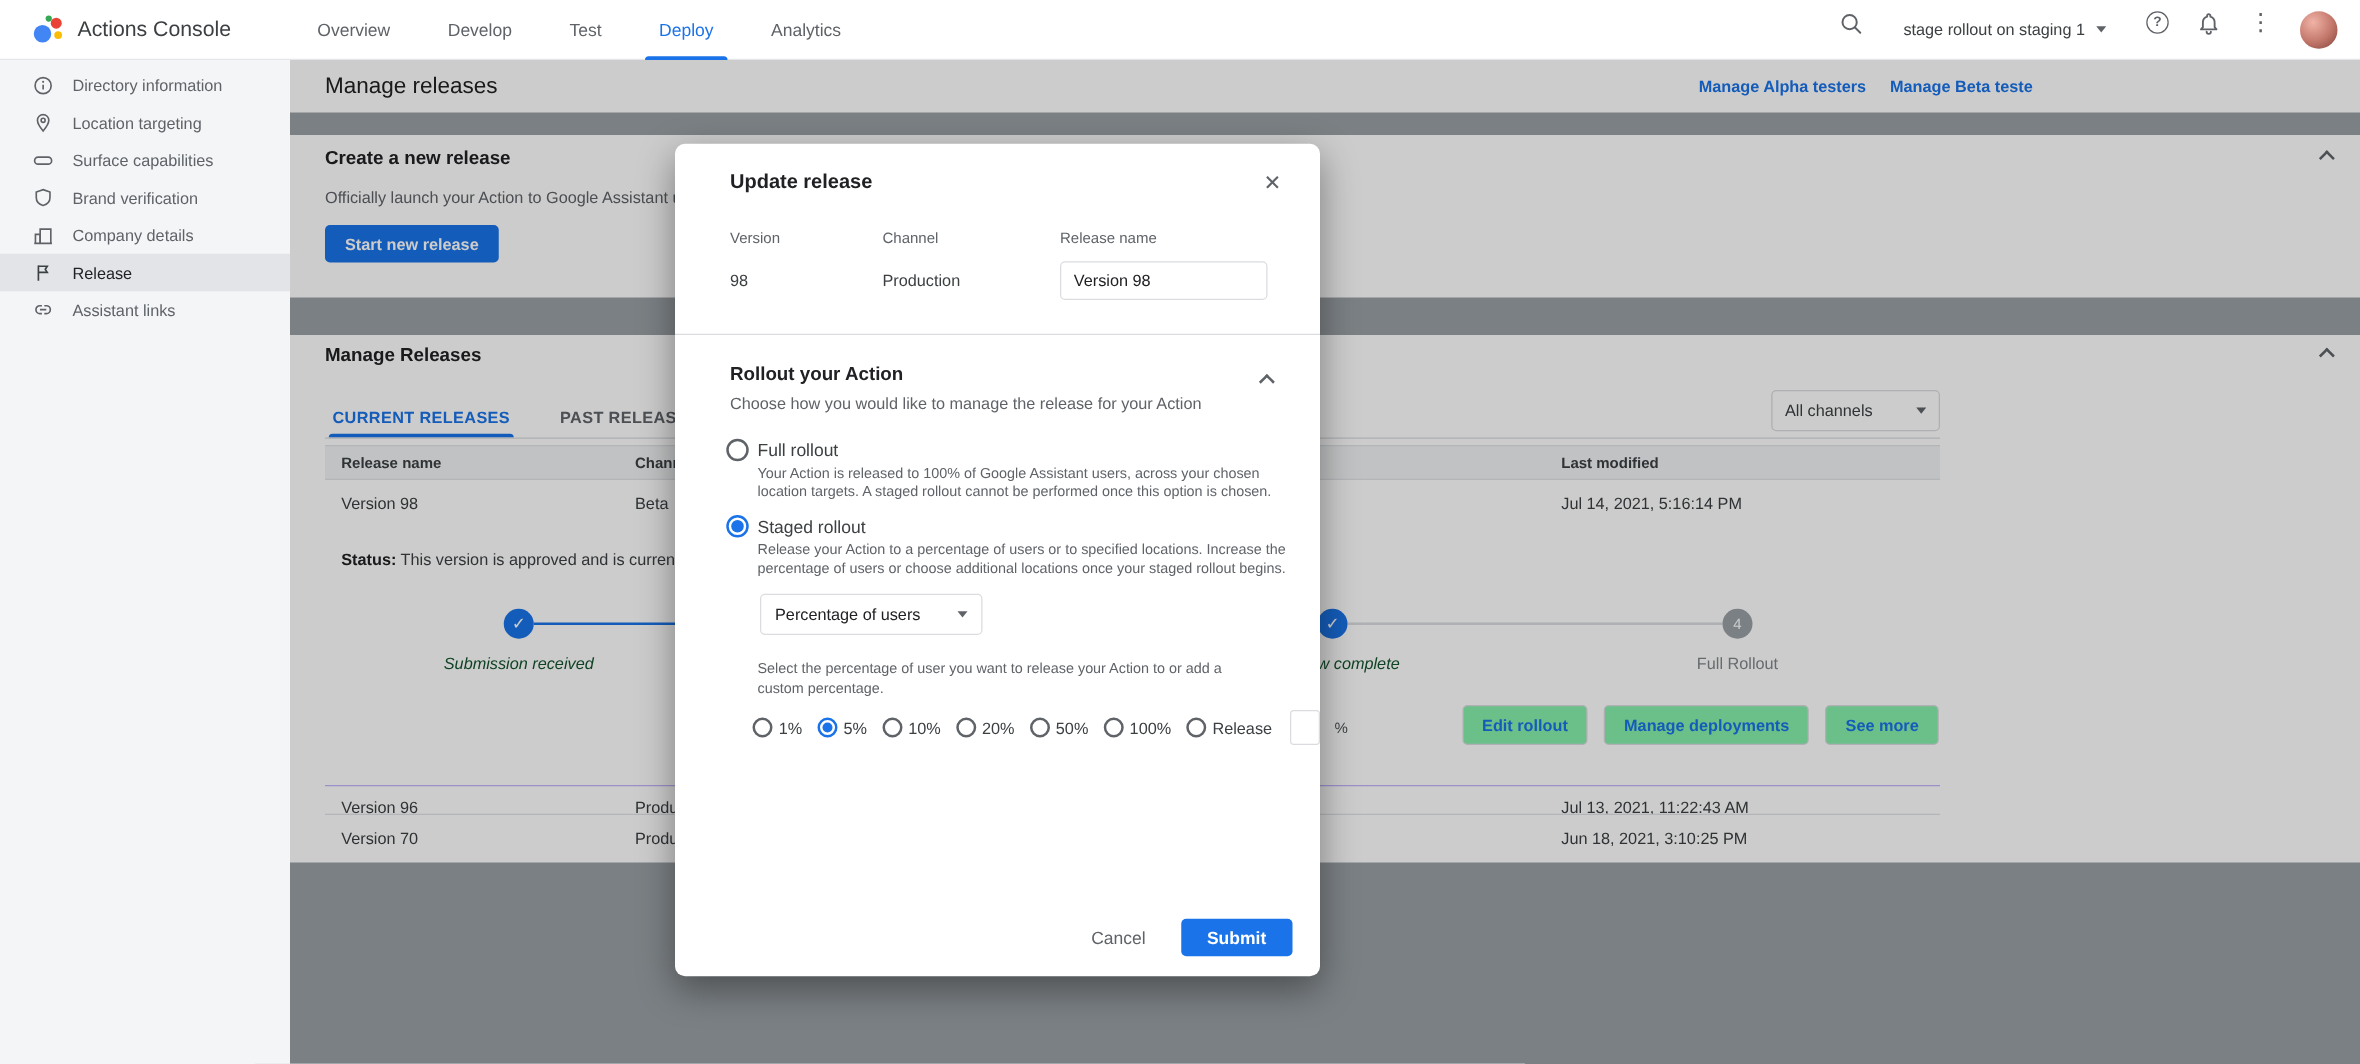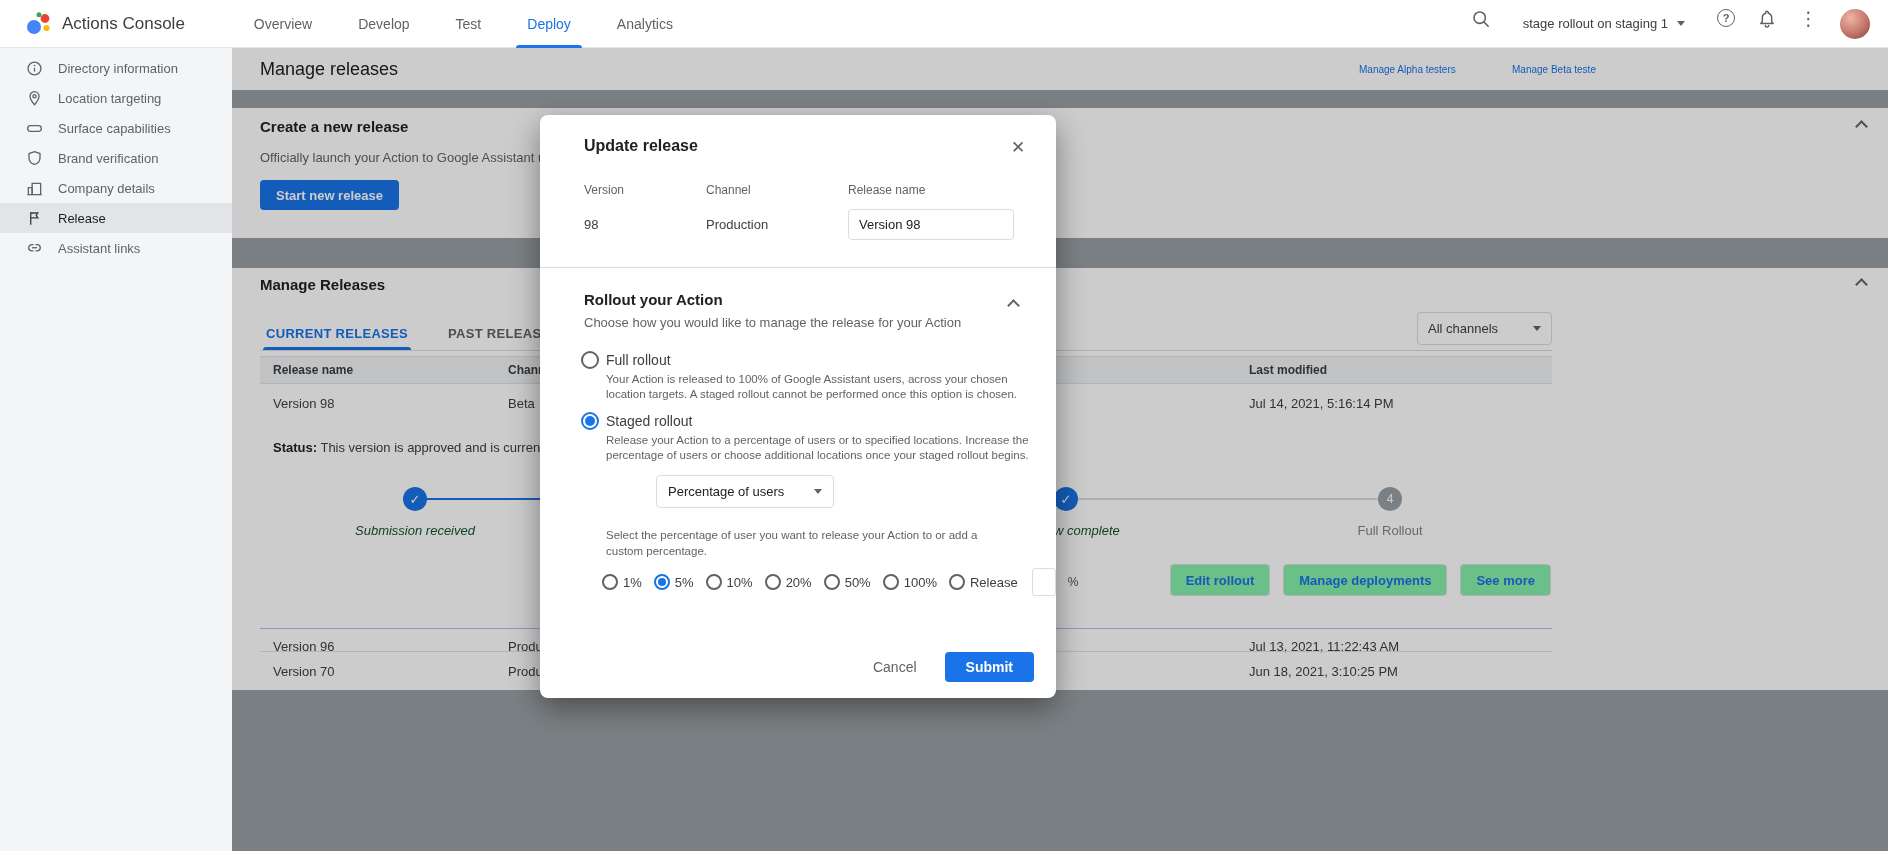--- a/index.html
+++ b/index.html
@@ -37,21 +37,21 @@
   .side-item { height:30px; display:flex; align-items:center; gap:15px; padding-left:26px;
     font-size:13px; color:#5f6368; cursor:pointer; white-space:nowrap; }
   .side-item svg { width:17px; height:17px; flex:none; }
   .side-item.active { background:#e2e4e7; color:#202124; }
   
   .content { position:absolute; top:48px; left:232px; right:0; bottom:0; background:#9aa0a6; }
   .content-header { position:absolute; top:0; left:0; right:0; height:42px; background:#fff; }
   .page-title { position:absolute; left:28px; top:50%; transform:translateY(-50%);
     font-size:18px; font-weight:normal; color:#202124; }
   .hlink { position:absolute; top:50%; transform:translateY(-50%); color:#1a73e8;
-    font-size:10px; font-weight:normal; cursor:pointer; white-space:nowrap; text-decoration:none;padding-left:44px; }
+    font-size:13px; font-weight:bold; cursor:pointer; white-space:nowrap; text-decoration:none;padding-left:44px; }
   .link-alpha { left:1083px; } .link-beta { left:1236px; }
   .card { position:absolute; left:0; right:0; background:#fff; }
   .chev-up { width:9px; height:9px; border-left:2px solid #5f6368; border-top:2px solid #5f6368;
     transform:rotate(45deg); cursor:pointer; }
   
   .card-create { top:60px; height:130px; }
   .cc-title { position:absolute; left:28px; top:10px; font-size:15px; font-weight:bold; color:#202124; }
   .cc-desc { position:absolute; left:28px; top:42px; font-size:13px; color:#5f6368; white-space:nowrap; }
   .btn-primary { background:#1a73e8; color:#fff; border:none; border-radius:4px; font-size:13px;
     font-weight:bold; height:30px; padding:0 16px; cursor:pointer;
@@ -94,21 +94,21 @@
   .step-todo { background:#9aa0a6; font-size:12px; }
   .step-label { position:absolute; top:255px; font-size:13px; white-space:nowrap; }
   .lbl-done { color:#14532d;font-style:italic; }
   .lbl-todo { color:#80868b; }
   .row-actions { position:absolute; top:296px; right:337px; display:flex; gap:13px; }
   .btn-outline { background:#86efac; border:1px solid #dadce0; border-radius:4px; color:#1a73e8;
     font-size:13px; font-weight:bold; height:32px; padding:0 15px; cursor:pointer;
     font-family:"Liberation Sans","DejaVu Sans",sans-serif; white-space:nowrap; }
   
   .scrim { position:absolute; top:48px; left:232px; right:0; bottom:0; background:rgba(0,0,0,0.2); z-index:30; }
-  .modal { position:absolute; left:540px; top:115px; width:516px; height:583px; background:#fff;
+  .modal { position:absolute; left:540px; top:115px; width:516px; height:666px; background:#fff;
     border-radius:8px; box-shadow:0 10px 30px rgba(0,0,0,0.4); z-index:40; }
   .m-title { position:absolute; left:44px; top:22px; font-size:16px; font-weight:bold; color:#202124; }
   .m-close { position:absolute; right:26px; top:20px; font-size:17px; color:#5f6368; cursor:pointer;
     width:24px; height:24px; display:flex; align-items:center; justify-content:center; }
   .m-label { position:absolute; top:68px; font-size:12px; color:#5f6368; }
   .m-value { position:absolute; top:102px; font-size:13px; color:#3c4043; }
   .ml-1,.mv-1 { left:44px; } .ml-2,.mv-2 { left:166px; } .ml-3 { left:308px; }
   .m-input { position:absolute; left:308px; top:94px; width:166px; height:31px;
     border:1px solid #dadce0; border-radius:4px; padding:0 10px; font-size:13px; color:#202124;
     font-family:"Liberation Sans","DejaVu Sans",sans-serif; outline:none; }
@@ -120,21 +120,21 @@
     background:#fff; cursor:pointer; }
   .radio.selected { border-color:#1a73e8; }
   .radio.selected::after { content:""; position:absolute; inset:2px; background:#1a73e8; border-radius:50%; }
   .rad-1 { left:41px; top:236px; } .rad-2 { left:41px; top:297px; }
   .opt-label { position:absolute; left:66px; font-size:14px; color:#3c4043; cursor:pointer; }
   .ol-1 { top:237px; } .ol-2 { top:298px; }
   .opt-desc { position:absolute; left:66px; width:435px; font-size:11.5px; line-height:15px; color:#5f6368; }
   .od-1 { top:257px; } .od-2 { top:318px; }
   .m-select { position:absolute; left:68px; top:360px; width:178px; height:33px;
     border:1px solid #dadce0; border-radius:4px; background:#fff; display:flex; align-items:center;
-    justify-content:space-between; padding:0 11px; font-size:13px; color:#202124; cursor:pointer;margin-left:48px; }
+    justify-content:space-between; padding:0 11px; font-size:13px; color:#202124; cursor:pointer; }
   .m-hint { position:absolute; left:66px; top:412px; width:400px; font-size:11.5px; line-height:16px; color:#5f6368; }
   .pct-row { position:absolute; left:62px; top:452px; height:30px; display:flex; align-items:center; gap:12px; }
   .pct-item { display:flex; align-items:center; gap:5px; cursor:pointer; }
   .radio-sm { position:relative; width:16px; height:16px; border:2px solid #5f6368; border-radius:50%;
     background:#fff; flex:none; }
   .radio-sm.selected { border-color:#1a73e8; }
   .radio-sm.selected::after { content:""; position:absolute; inset:2px; background:#1a73e8; border-radius:50%; }
   .pct-label { font-size:13px; color:#3c4043; white-space:nowrap; }
   .pct-custom { width:24px; height:28px; border:1px solid #dadce0; border-radius:3px; margin-left:2px;
     font-size:13px; text-align:center; outline:none;

